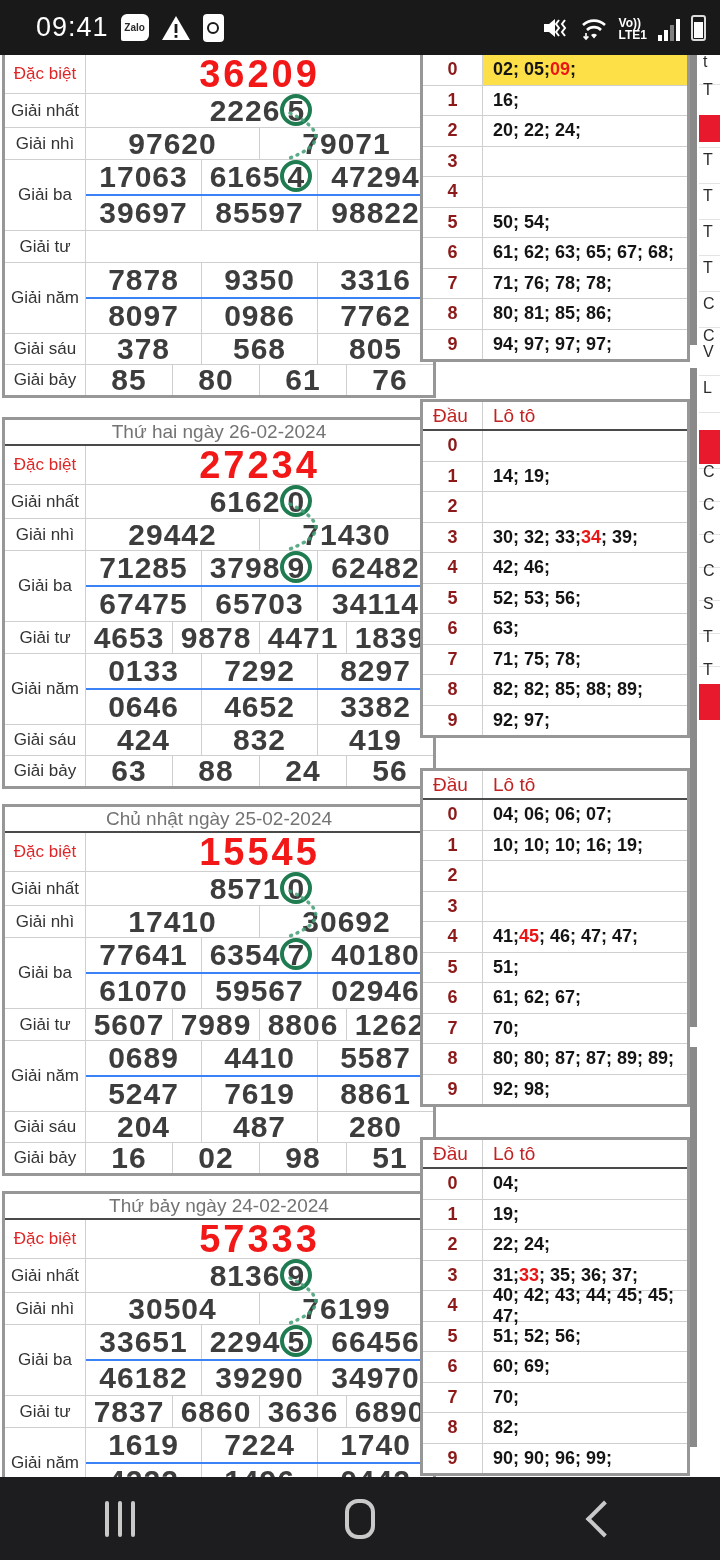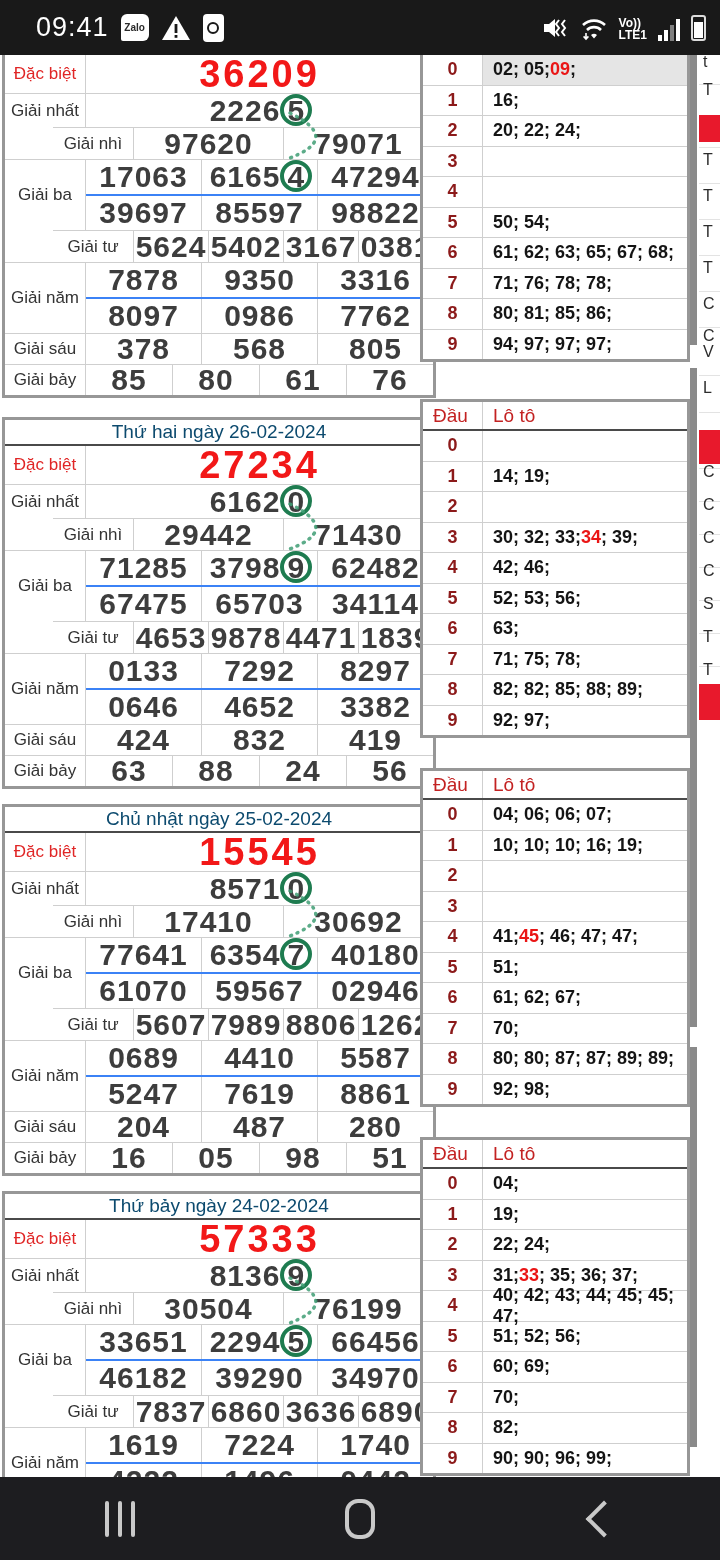--- a/index.html
+++ b/index.html
@@ -23,56 +23,56 @@
   .battery{width:15px;height:26px;border:2px solid #ddd;border-radius:3px;position:relative;box-sizing:border-box;background:#191919;}
   .battery:after{content:"";position:absolute;left:1px;right:1px;bottom:1px;top:5px;background:#fff;}
   
   .content{position:absolute;top:55px;left:0;width:720px;height:1422px;overflow:hidden;background:#fff;}
   .left-col{position:absolute;left:2px;top:0;width:402px;}
   .right-col{position:absolute;left:420px;top:0;width:270px;}
   
   .rtable{position:relative;box-sizing:border-box;border:3px solid #979797;background:#fff;width:434px;}
   .rtable.cut-top{border-top:none;}
   .r-header{height:24px;border-bottom:2px solid #4a4a4a;display:flex;align-items:center;justify-content:center;
-            font-size:19px;color:#0c4a6e;}
+            font-size:19px;color:#737373;}
   .row{display:flex;border-top:1px solid #cfcfcf;}
   .rtable .row:first-child,.rtable.cut-top .row:first-child{border-top:none;}
   .r-header + .row{border-top:none;}
   .lab{width:80px;flex:0 0 80px;border-right:1px solid #cfcfcf;display:flex;align-items:center;justify-content:center;
        font-size:17px;color:#333;}
   .lab.red{color:#e02626;}
   .cells{flex:1;display:flex;}
   .cell{flex:1;display:flex;align-items:center;justify-content:center;border-left:1px solid #cfcfcf;
         font-size:30px;font-weight:bold;color:#3d3d3d;letter-spacing:1px;}
   .cells .cell:first-child{border-left:none;}
   .row-sp{height:38px;}
   .row-sp .cell{font-size:38px;font-weight:bold;color:#f21818;letter-spacing:3px;}
   .row-g1{height:33px;}
-  .row-std{height:31px;margin-left:48px;}
+  .row-std{height:31px;}
   .row-67{height:30px;}
   .dcol{flex:1;display:flex;flex-direction:column;}
   .dcol .cells{height:30px;}
   .dcol .cells + .cells{border-top:2px solid #3b82f6;}
   .circ{display:inline-block;box-sizing:border-box;width:32px;height:32px;line-height:25px;
         border:4px solid #1e7c50;border-radius:50%;text-align:center;vertical-align:middle;
         margin:-5px -3px -3px 0;}
   .arc{position:absolute;left:0;width:402px;height:140px;pointer-events:none;z-index:3;}
   
   .ltable{position:relative;box-sizing:border-box;border:3px solid #979797;background:#fff;width:270px;}
   .ltable.cut-top{border-top:none;}
   .l-header{height:27px;border-bottom:2px solid #4a4a4a;display:flex;align-items:center;}
   .l-header .ld{width:60px;flex:0 0 60px;border-right:1px solid #cfcfcf;box-sizing:border-box;
                 padding-left:10px;font-size:19px;color:#c32222;height:100%;display:flex;align-items:center;}
   .l-header .lv{flex:1;padding-left:10px;font-size:19px;color:#c32222;}
   .lrow{display:flex;height:29.5px;border-top:1px solid #cfcfcf;}
   .ltable .lrow:first-child,.l-header + .lrow{border-top:none;}
   .lrow .ld{width:60px;flex:0 0 60px;border-right:1px solid #cfcfcf;box-sizing:border-box;display:flex;
             align-items:center;justify-content:center;font-size:18px;font-weight:bold;color:#8c1a1a;}
   .lrow .lv{flex:1;display:flex;align-items:center;padding-left:10px;font-size:18px;font-weight:bold;color:#141414;}
-  .lrow .lv.hl{background:#e5e5e5;}
+  .lrow .lv.hl{background:#fde047;}
   .lv .rednum{color:#ea1515;}
   
   .edge-strip{position:absolute;left:690px;top:0;width:7px;height:1392px;background:#8a8a8a;}
   .edge-break{position:absolute;left:690px;width:7px;background:#fff;}
   .frag{position:absolute;left:703px;width:17px;font-size:16px;color:#2c2c2c;}
   .eblock{position:absolute;left:699px;width:21px;background:#e8192c;}
   .esep{position:absolute;left:699px;width:21px;height:1px;background:#e3e3e3;}
   
   .nav-bar{position:absolute;top:1477px;left:0;width:720px;height:83px;background:#1d1d20;
            display:flex;align-items:center;}
@@ -159,26 +159,20 @@
               </div>
               <div class="cells">
                 <div class="cell">39697</div>
                 <div class="cell">85597</div>
                 <div class="cell">98822</div>
               </div>
             </div>
           </div>
           <div class="row row-std">
             <div class="lab">Giải tư</div>
-            <div class="cells">
-              <div class="cell">5624</div>
-              <div class="cell">5402</div>
-              <div class="cell">3167</div>
-              <div class="cell">0381</div>
-            </div>
           </div>
           <div class="row">
             <div class="lab">Giải năm</div>
             <div class="dcol">
               <div class="cells">
                 <div class="cell">7878</div>
                 <div class="cell">9350</div>
                 <div class="cell">3316</div>
               </div>
               <div class="cells">
@@ -355,21 +349,21 @@
             <div class="cells">
               <div class="cell">204</div>
               <div class="cell">487</div>
               <div class="cell">280</div>
             </div>
           </div>
           <div class="row row-67">
             <div class="lab">Giải bảy</div>
             <div class="cells">
               <div class="cell">16</div>
-              <div class="cell">05</div>
+              <div class="cell">02</div>
               <div class="cell">98</div>
               <div class="cell">51</div>
             </div>
           </div>
           <svg class="arc" viewBox="0 0 402 140" style="top: 26px;">
             <path d="M285 58 Q338 84 282 104" fill="none" stroke="#3f9e74" stroke-width="3.5" stroke-dasharray="1 6" stroke-linecap="round" opacity=".85"></path>
           </svg>
         </div>
         <div class="rtable" style="margin-bottom: 10px;">
           <div class="r-header">Thứ bảy ngày 24-02-2024</div>

